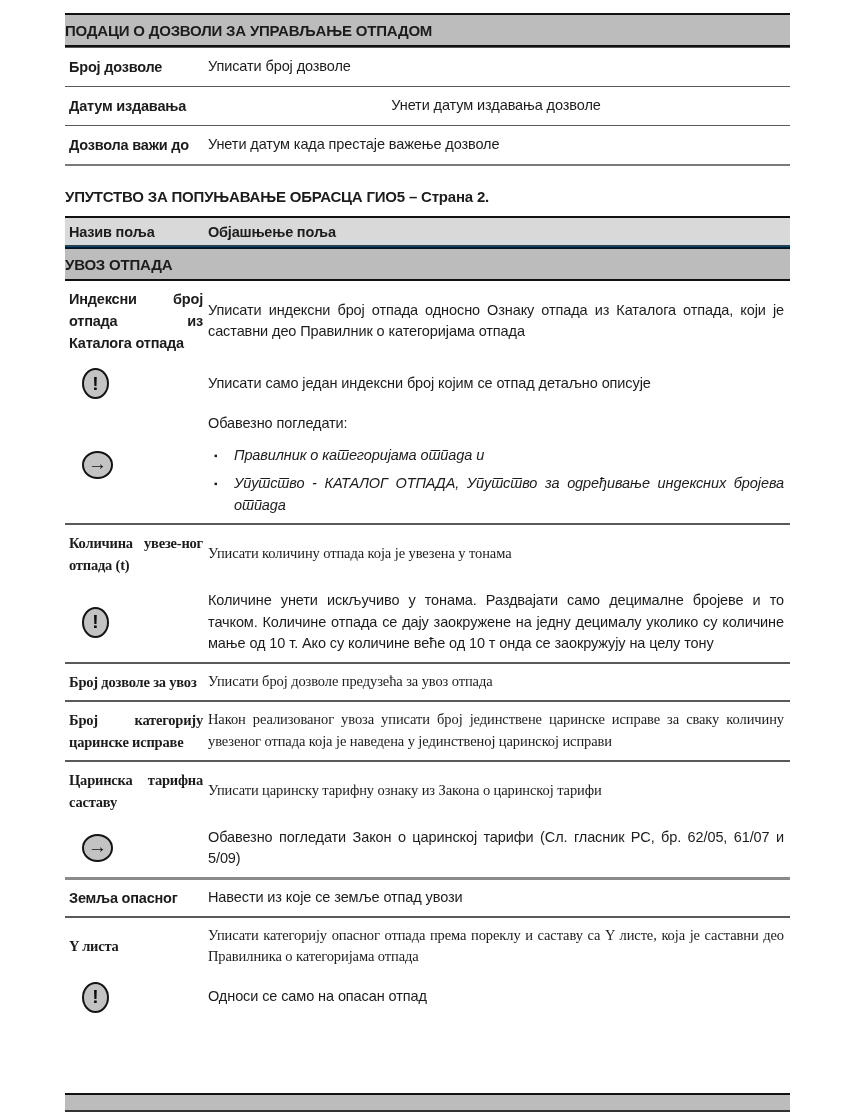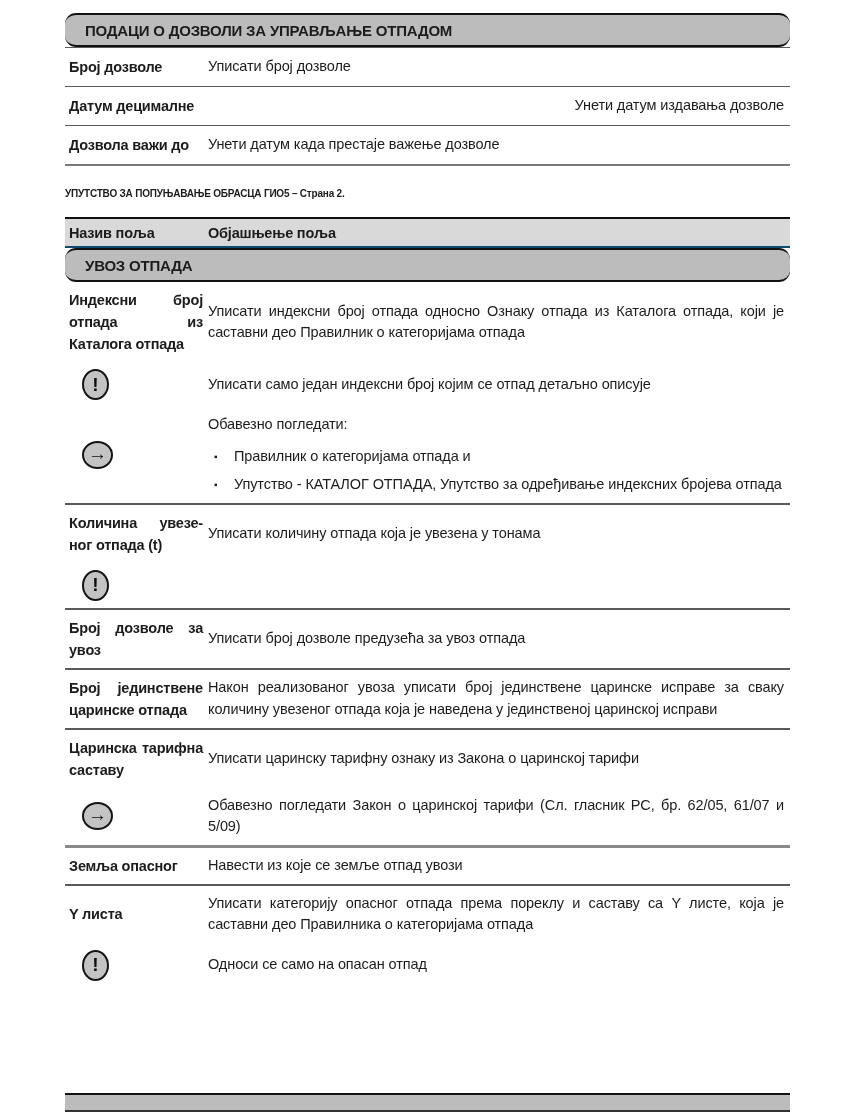--- a/index.html
+++ b/index.html
@@ -11,69 +11,68 @@
     -webkit-font-smoothing:antialiased;
   }
   .doc { position:absolute; left:65px; top:13px; width:725px; }
 
   
   .band {
     background:#bcbcbc;
     border-top:2px solid #111;
     border-bottom:2px solid #111;
     font-weight:bold; font-size:15px; letter-spacing:-0.2px;
-    padding:7px 6px 6px 20px;
-    border-radius:11px;
+    padding:7px 6px 6px 0;
   }
   .band-light {
     background:#d9d9d9;
     border-top:2px solid #111;
     border-bottom:2px solid #0c4a6e;
     display:flex;
     font-weight:bold; font-size:14.5px; letter-spacing:-0.2px;
     padding:6px 0 5px 0;
   }
   .t-row { display:flex; align-items:center; padding:7px 0; }
-  .t-row.sep { border-top:2px solid #5a5a5a; }
+  .t-row.sep { border-top:2px solid #5a5a5a;font-family:Liberation Serif, serif; }
   .t-row.sep-thick { border-top:3px solid #8a8a8a; }
   .cell-left { width:143px; flex:0 0 143px; padding-left:4px; }
   .cell-right { flex:1; padding-right:6px; }
   .field-label {
     font-weight:bold; font-size:14.5px; line-height:22px;
     letter-spacing:-0.2px; text-align:justify; width:134px;
   }
   .expl { font-size:14.5px; line-height:21.5px; text-align:justify; letter-spacing:-0.1px; }
   .expl.intro { text-align:left; margin-bottom:10px; }
 
   
   .permit .t-row { padding:8px 0; border-top:1.5px solid #5a5a5a; }
   .permit .t-row:first-of-type { border-top:none; }
   .permit { border-bottom:2px solid #7a7a7a; }
   .permit .field-label { text-align:left; width:auto; }
 
   
   .page-heading {
-    margin:22px 0 18px 0;
-    font-weight:bold; font-size:10px; letter-spacing:-0.2px;
+    margin:22px 0 11px 0;
+    font-weight:bold; font-size:15px; letter-spacing:-0.2px;
   }
 
   
   .icon-circle {
     display:flex; align-items:center; justify-content:center;
     background:#c3c3c3; border:2.5px solid #141414; border-radius:50%;
     font-weight:bold; color:#0d0d0d; margin-left:13px;
   }
   .icon-excl { width:27px; height:31px; font-size:19px; }
   .icon-arr  { width:31px; height:28px; font-size:19px; padding-bottom:2px; }
 
   
   .bullet-line { display:flex; margin-bottom:7px; }
   .bullet-line:last-child { margin-bottom:0; }
   .bullet-marker { flex:0 0 26px; padding-left:6px; font-size:10px; line-height:21.5px; }
-  .bullet-text { flex:1; font-size:14.5px; line-height:21.5px; text-align:justify; letter-spacing:-0.1px; }
+  .bullet-text { flex:1; font-size:14.5px; line-height:21.5px; text-align:justify; letter-spacing:-0.1px;font-style:italic; }
 
   
   .footer-band {
     position:absolute; left:65px; top:1093px; width:725px; height:19px;
     background:#bcbcbc; border-top:2px solid #111; border-bottom:2px solid #333;
   }
 </style>
 </head>
 <body>
 
@@ -86,24 +85,24 @@
     <div class="t-row">
       <div class="cell-left">
         <div class="field-label">Број дозволе</div>
       </div>
       <div class="cell-right">
         <div class="expl" style="text-align:left">Уписати број дозволе</div>
       </div>
     </div>
     <div class="t-row">
       <div class="cell-left">
-        <div class="field-label">Датум децималне</div>
+        <div class="field-label">Датум издавања</div>
       </div>
       <div class="cell-right">
-        <div class="expl" style="text-align:right">Унети датум издавања дозволе</div>
+        <div class="expl" style="text-align:center">Унети датум издавања дозволе</div>
       </div>
     </div>
     <div class="t-row">
       <div class="cell-left">
         <div class="field-label">Дозвола важи до</div>
       </div>
       <div class="cell-right">
         <div class="expl" style="text-align:left">Унети датум када престаје важење дозволе</div>
       </div>
     </div>
@@ -157,32 +156,35 @@
             <div class="field-label">Количина увезе-ног отпада (t)</div>
           </div>
           <div class="cell-right">
             <div class="expl">Уписати количину отпада која је увезена у тонама</div>
           </div>
         </div>
         <div class="t-row">
           <div class="cell-left">
             <div class="icon-circle icon-excl">!</div>
           </div>
+          <div class="cell-right">
+            <div class="expl">Количине унети искључиво у тонама. Раздвајати само децималне бројеве и то тачком. Количине отпада се дају заокружене на једну децималу уколико су количине мање од 10 т. Ако су количине веће од 10 т онда се заокружују на целу тону</div>
+          </div>
         </div>
         <div class="t-row sep">
           <div class="cell-left">
             <div class="field-label">Број дозволе за увоз</div>
           </div>
           <div class="cell-right">
             <div class="expl">Уписати број дозволе предузећа за увоз отпада</div>
           </div>
         </div>
         <div class="t-row sep">
           <div class="cell-left">
-            <div class="field-label">Број јединствене царинске отпада</div>
+            <div class="field-label">Број категорију царинске исправе</div>
           </div>
           <div class="cell-right">
             <div class="expl">Након реализованог увоза уписати број јединствене царинске исправе за сваку количину увезеног отпада која је наведена у јединственој царинској исправи</div>
           </div>
         </div>
         <div class="t-row sep">
           <div class="cell-left">
             <div class="field-label">Царинска тарифна саставу</div>
           </div>
           <div class="cell-right">

